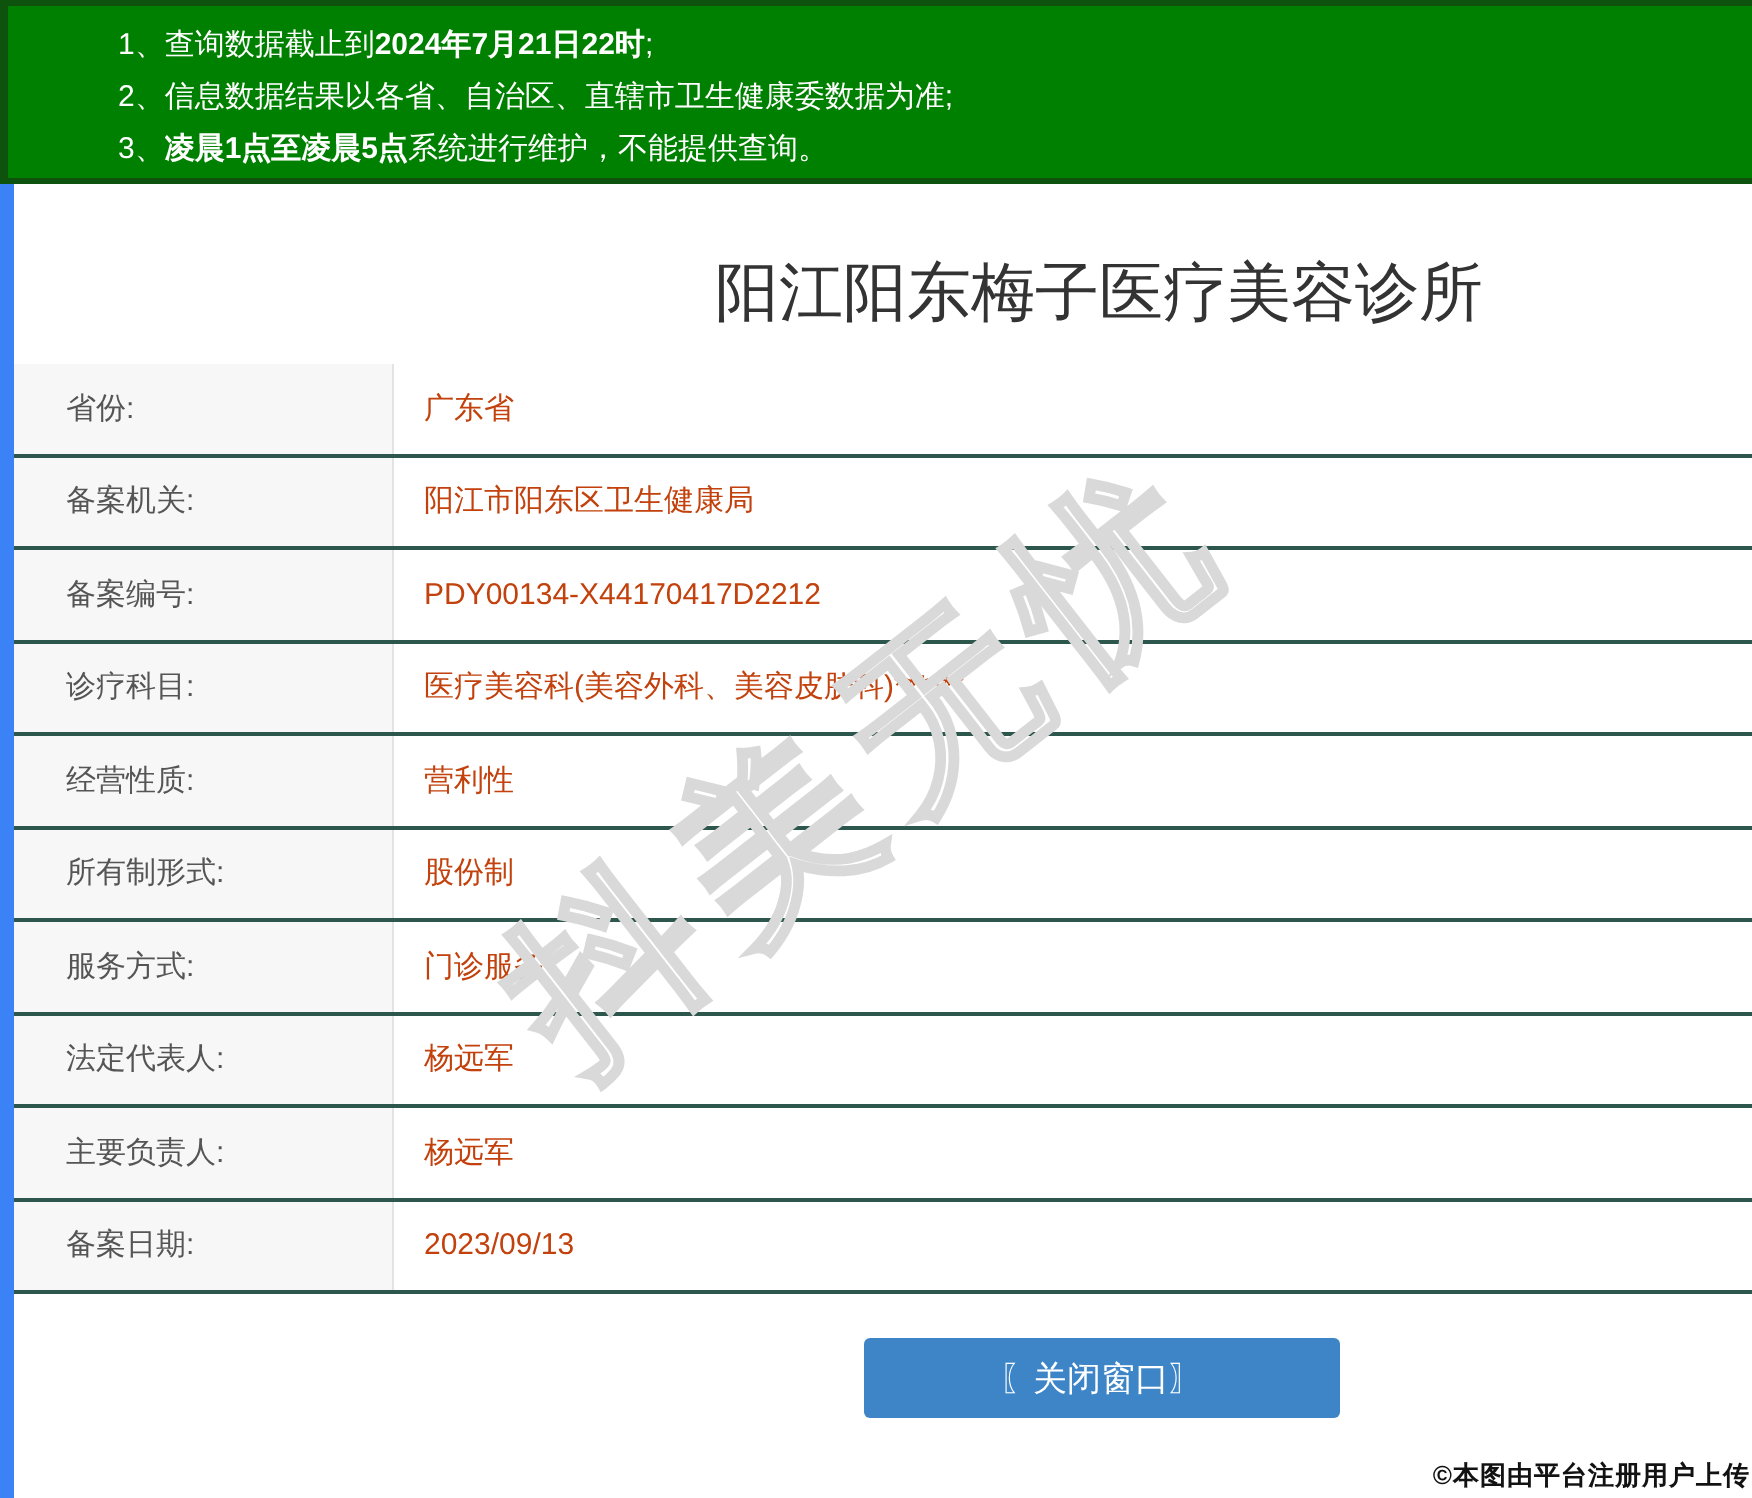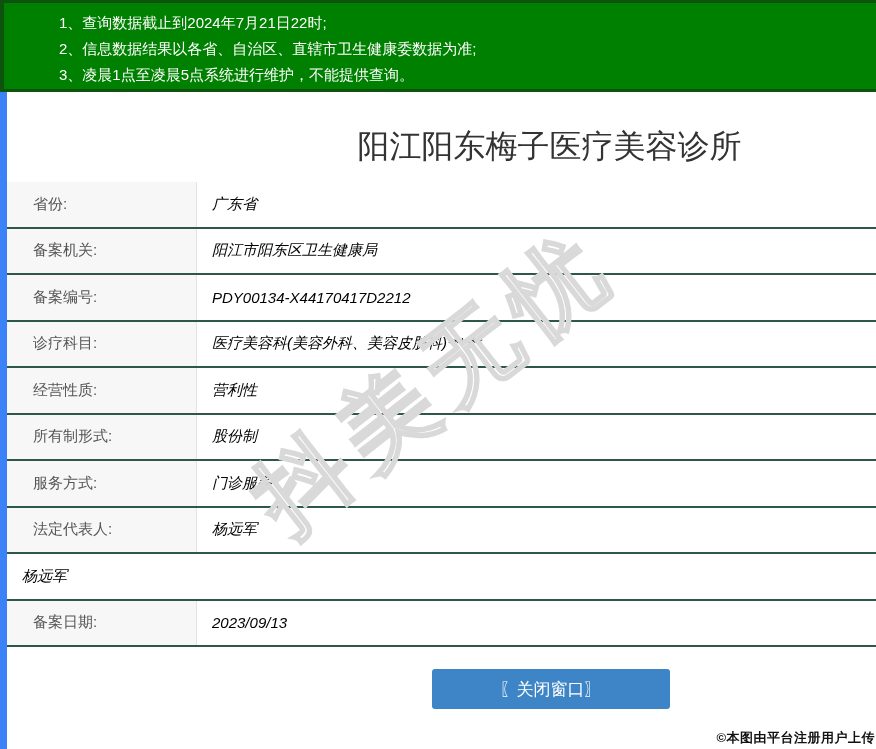--- a/index.html
+++ b/index.html
@@ -8,21 +8,21 @@
     overflow:hidden; font-family:"Liberation Sans", sans-serif;
   }
 
   
   .notice {
     box-sizing:border-box; width:100%; height:92px; background:#008000;
     border-top:3px solid #0d520d; border-left:4px solid #0d520d; border-bottom:3px solid #0d520d;
     padding:7px 0 0 55px; color:#ffffff; font-size:15px;
   }
   .notice-line { line-height:26px; white-space:nowrap; }
-  .b { font-weight:normal; }
+  .b { font-weight:bold; }
 
   
   .content {
     position:absolute; top:92px; left:0; right:0; bottom:0;
     border-left:7px solid #3b82f6; box-sizing:border-box;
   }
   .page-title {
     margin-top:31px; font-size:32px; line-height:46px; color:#333333;
     font-weight:400; text-align:center; transform:translateX(108px);
     white-space:nowrap;
@@ -35,21 +35,21 @@
     border-bottom:2px solid #2d564c; background:#ffffff;
   }
   .cell-label {
     width:190px; box-sizing:border-box; flex:0 0 190px;
     display:flex; align-items:center; padding-left:26px;
     background:#f7f7f7; border-right:1px solid #e3e3e3;
     font-size:15px; color:#555555;
   }
   .cell-value {
     display:flex; align-items:center; padding-left:15px;
-    font-size:15px; color:#000000; white-space:nowrap;font-style:italic;
+    font-size:15px; color:#c2410c; white-space:nowrap;
   }
 
   
   .btn-row { margin-top:22px; text-align:center; transform:translateX(109px); }
   .close-btn {
     width:238px; height:40px; background:#3d85c6; color:#ffffff;
     font-size:17px; border:none; border-radius:3px;
     font-family:"Liberation Sans", sans-serif; cursor:pointer;
   }
 
@@ -110,20 +110,21 @@
       </div>
       <div class="row">
         <div class="cell-label">服务方式:</div>
         <div class="cell-value">门诊服务</div>
       </div>
       <div class="row">
         <div class="cell-label">法定代表人:</div>
         <div class="cell-value">杨远军</div>
       </div>
       <div class="row">
+        <div class="cell-label">主要负责人:</div>
         <div class="cell-value">杨远军</div>
       </div>
       <div class="row">
         <div class="cell-label">备案日期:</div>
         <div class="cell-value">2023/09/13</div>
       </div>
     </div>
 
     <div class="btn-row">
       <button class="close-btn">〖关闭窗口〗</button>

